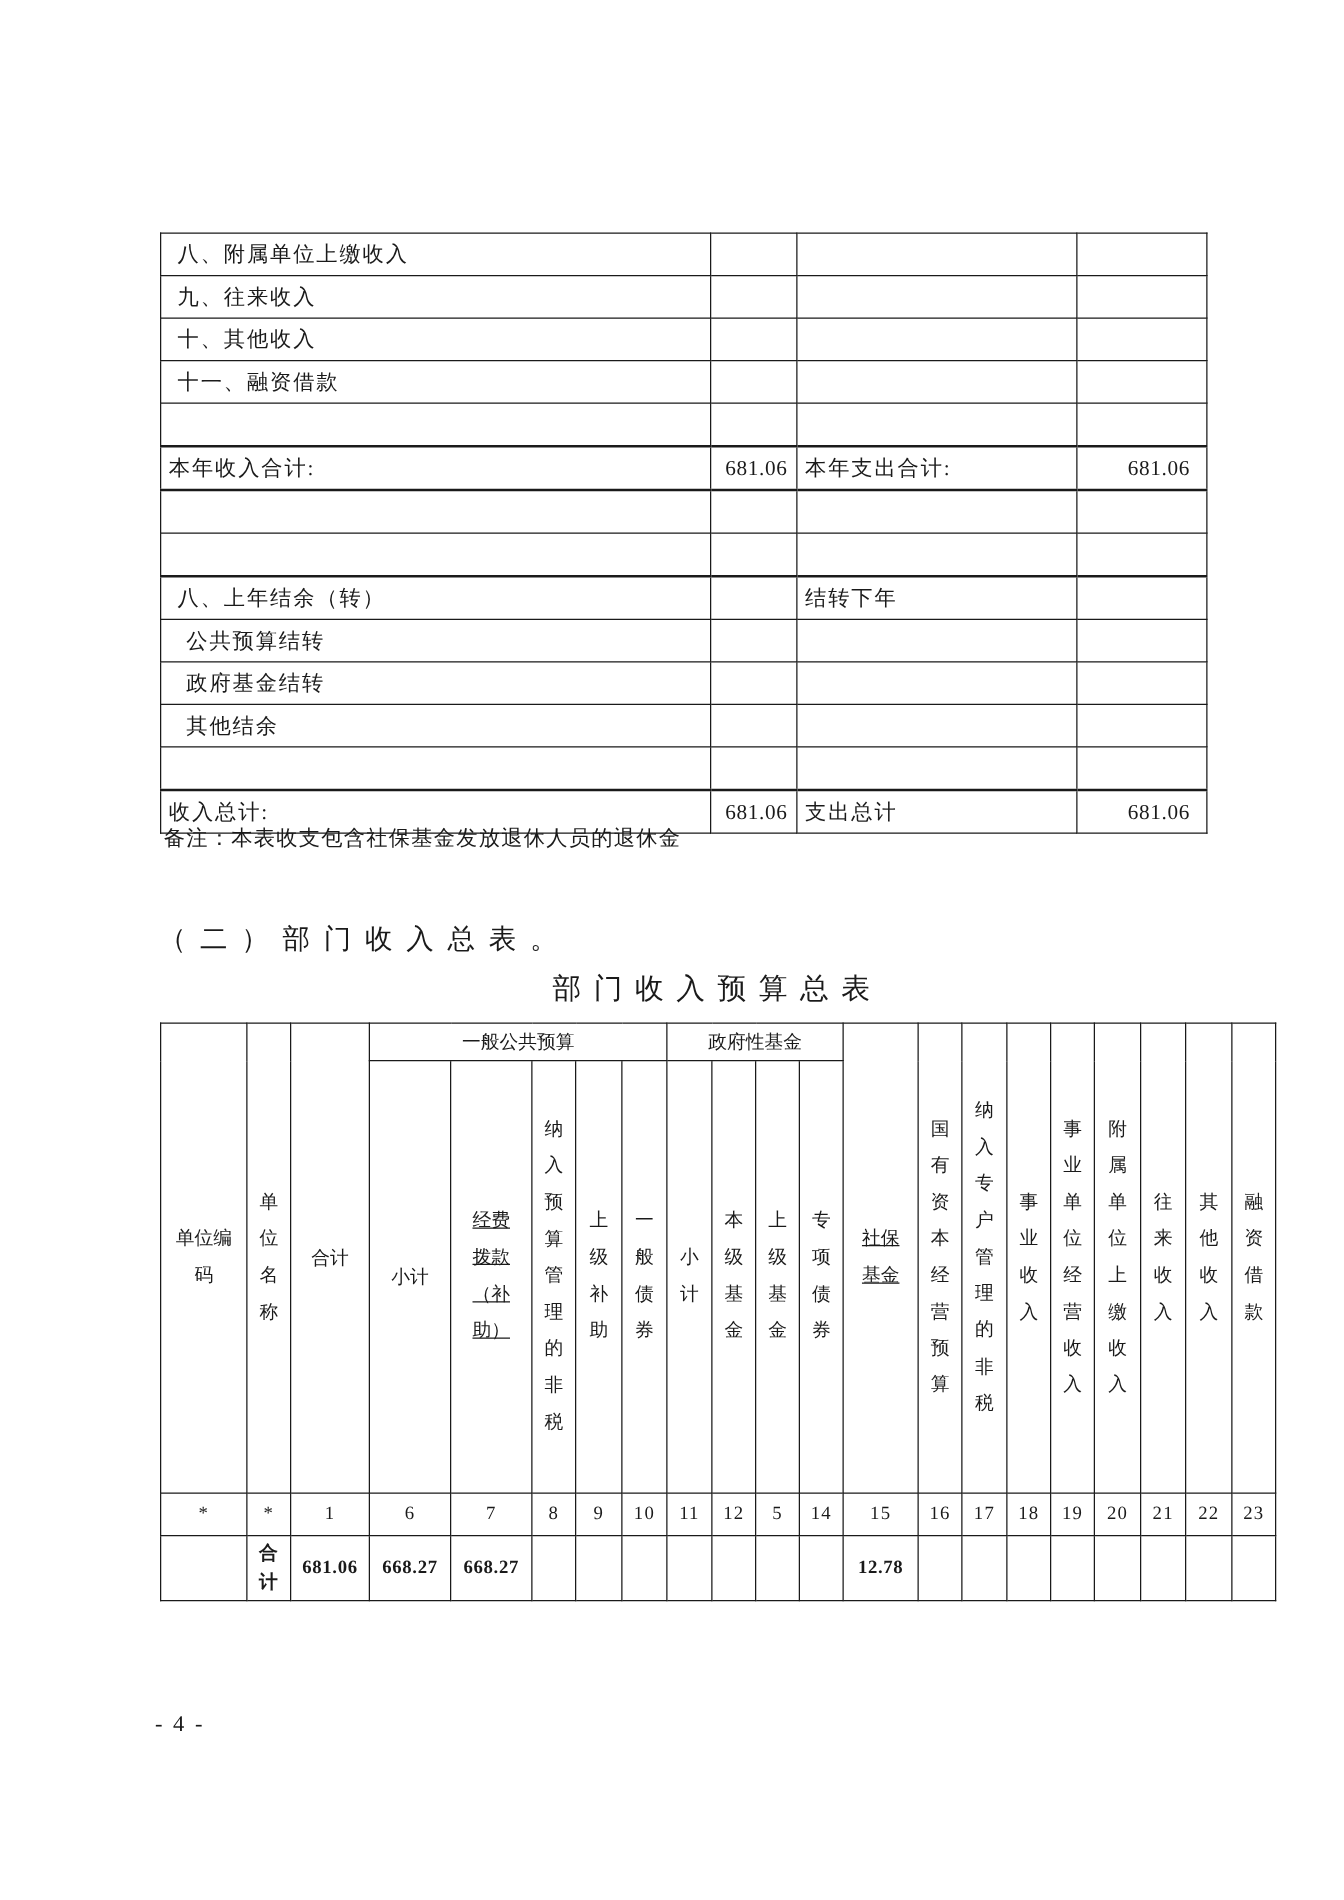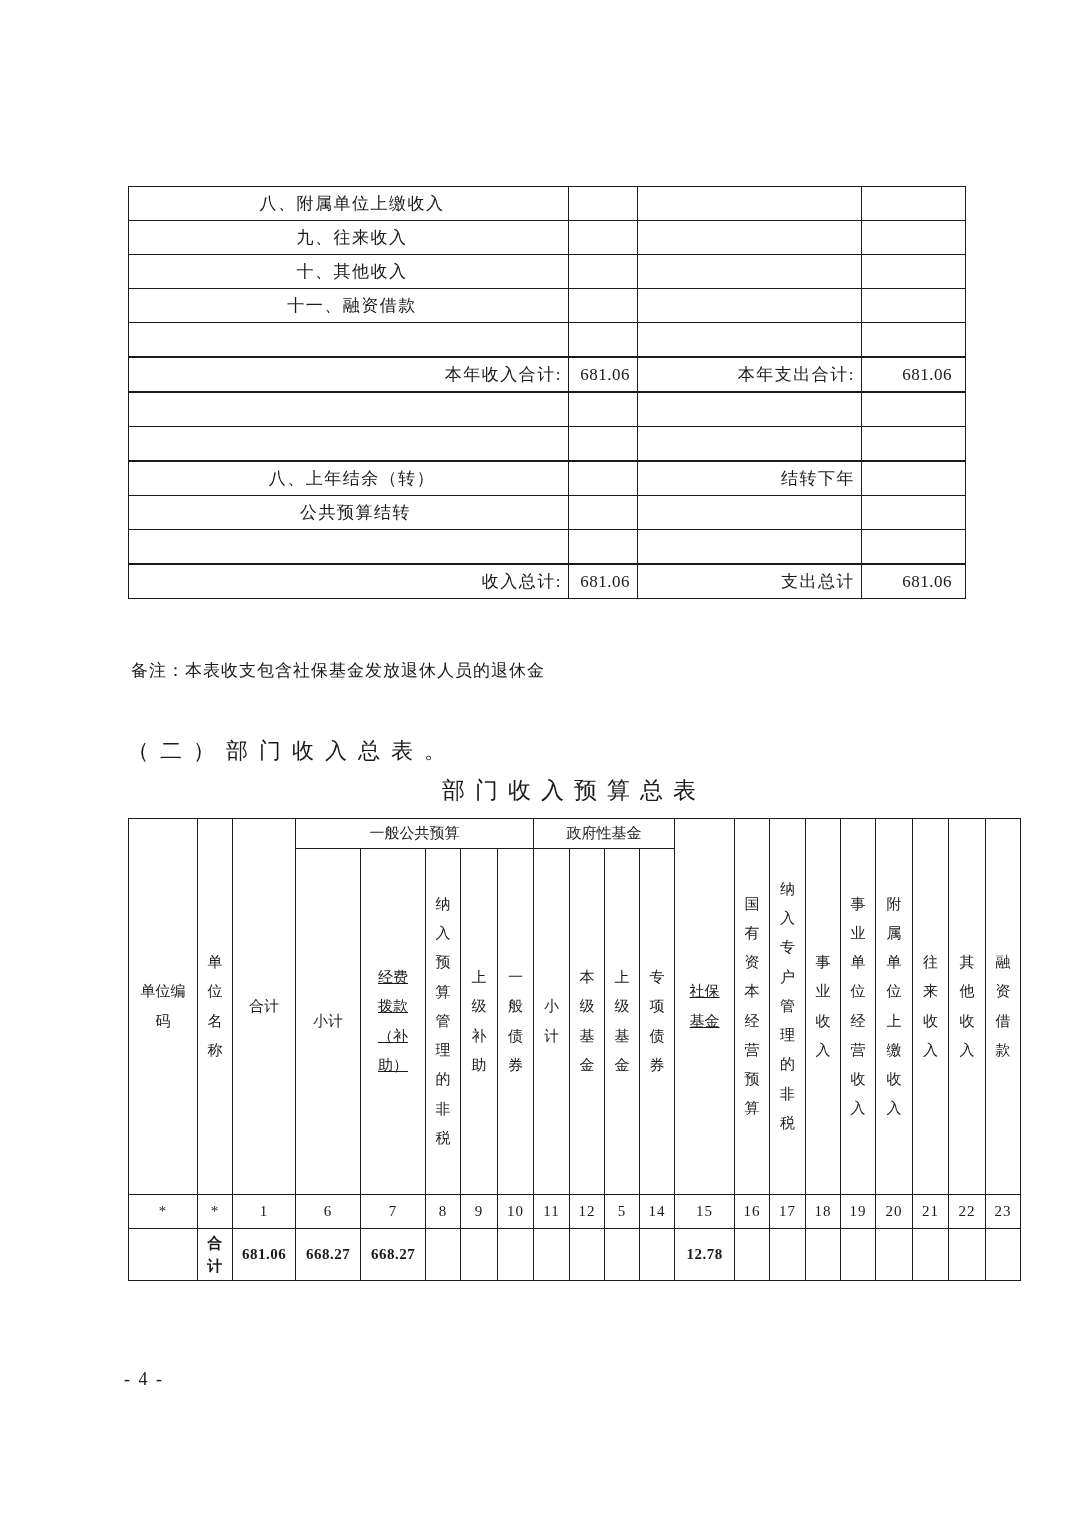--- a/index.html
+++ b/index.html
@@ -4,23 +4,23 @@
 <style>
   html,body { margin:0; padding:0; background:#ffffff; }
   body { font-family:"Liberation Serif","DejaVu Serif",serif; color:#1a1a1a; }
   .page { position:relative; width:1075px; height:1520px; background:#ffffff; overflow:hidden; }
 
   
   .t1 { position:absolute; left:128px; top:186px; width:837px;
         border-collapse:collapse; table-layout:fixed; }
   .t1 td { border:1px solid #1a1a1a; height:33px; font-size:17px;
            padding:0 6px; overflow:hidden; letter-spacing:1.5px; white-space:nowrap; }
-  .t1 td.l   { text-align:center;  padding-left:13px; }
+  .t1 td.l   { text-align:left;  padding-left:13px; }
   .t1 td.ind { padding-left:20px; }
-  .t1 td.ctr { text-align:right; }
+  .t1 td.ctr { text-align:left; }
   .t1 td.r1  { text-align:right; padding-right:7px;  letter-spacing:0.5px; }
   .t1 td.r2  { text-align:right; padding-right:13px; letter-spacing:0.5px; }
   .t1 tr.sect td { border-top:2px solid #1a1a1a; }
 
   .note { position:absolute; left:131px; top:659px; font-size:17px; letter-spacing:1px; }
   .heading { position:absolute; left:127px; top:736px; font-size:22px; letter-spacing:11px; }
   .t2-title { position:absolute; left:128px; top:775px; width:892px; text-align:center;
               font-size:23px; font-weight:normal; letter-spacing:10px; }
 
   
@@ -104,20 +104,32 @@
         <td class="r2"></td>
       </tr>
       <tr class="sect">
         <td class="l">八、上年结余（转）</td>
         <td class="r1"></td>
         <td class="ctr">结转下年</td>
         <td class="r2"></td>
       </tr>
       <tr>
         <td class="l ind">公共预算结转</td>
+        <td class="r1"></td>
+        <td class="ctr"></td>
+        <td class="r2"></td>
+      </tr>
+      <tr>
+        <td class="l ind">政府基金结转</td>
+        <td class="r1"></td>
+        <td class="ctr"></td>
+        <td class="r2"></td>
+      </tr>
+      <tr>
+        <td class="l ind">其他结余</td>
         <td class="r1"></td>
         <td class="ctr"></td>
         <td class="r2"></td>
       </tr>
       <tr>
         <td class="l"></td>
         <td class="r1"></td>
         <td class="ctr"></td>
         <td class="r2"></td>
       </tr>

